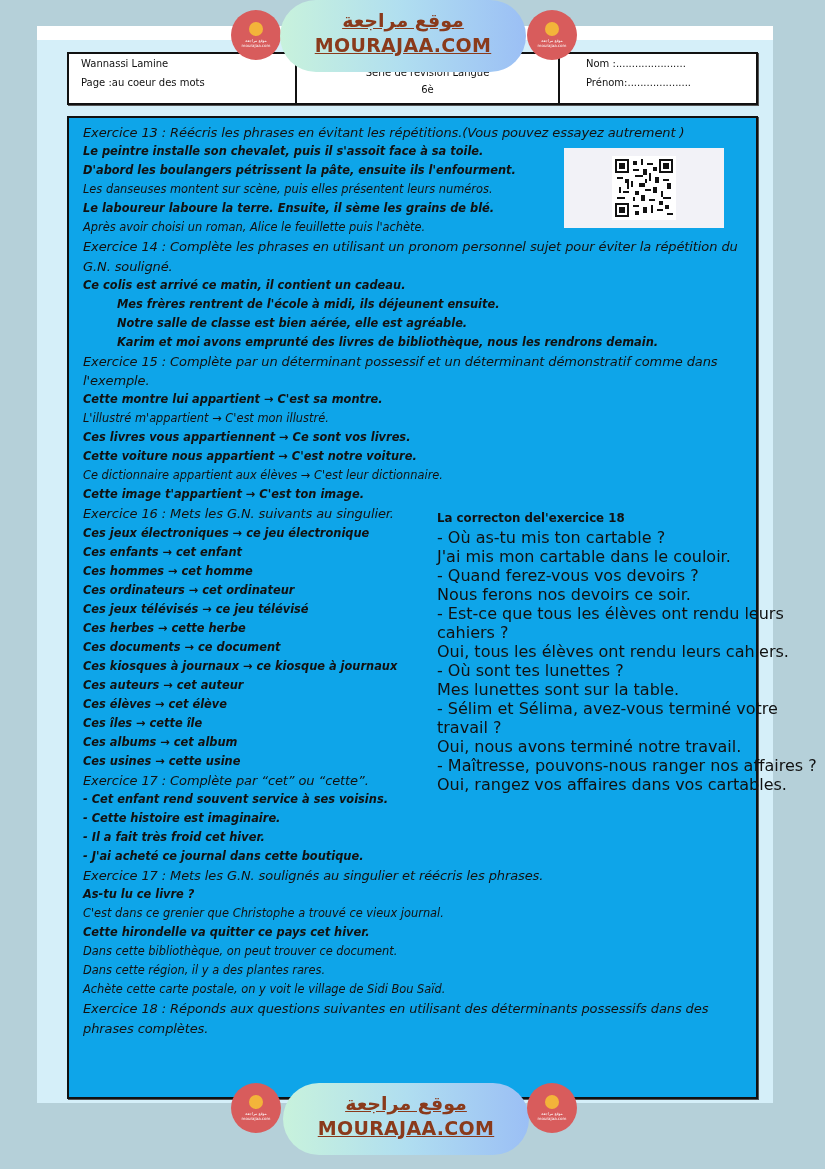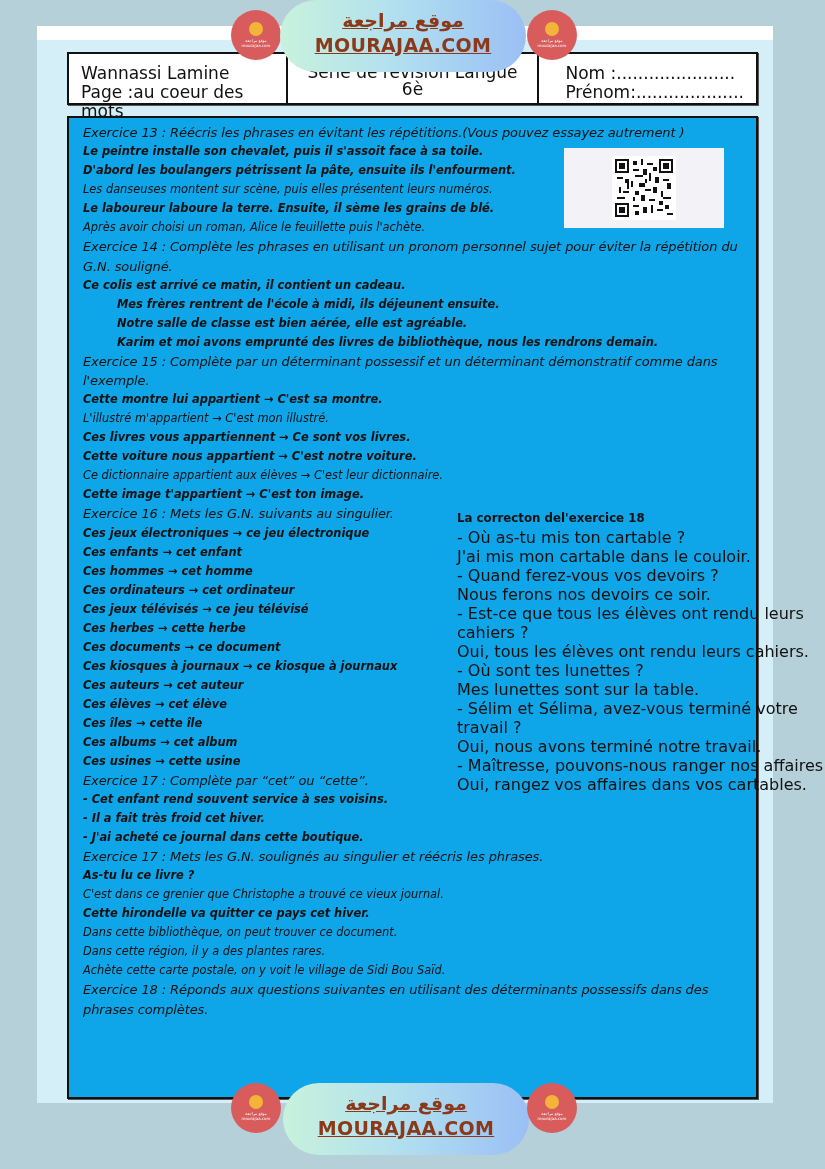--- a/index.html
+++ b/index.html
@@ -15,21 +15,21 @@
       background: #d5eff9;
     }
     .card-top-stripe {
       position: absolute; left: 0; top: 0; width: 100%; height: 14px; background: #ffffff;
     }
     .header-box {
       position: absolute; left: 67px; top: 52px; width: 691px; height: 53px;
       background: #fff; border: 2px solid #111; display: flex;
       box-shadow: 1px 1px 0 #555;
     }
-    .header-cell { height: 100%; padding: 10px 12px; font-size: 17px; line-height: 19px; }
+    .header-cell { height: 100%; padding: 0 12px; font-size: 10px; line-height: 19px; }
     .header-cell.left { width: 228px; border-right: 2px solid #111; }
     .header-cell.mid { width: 263px; border-right: 2px solid #111; text-align: center; padding-top: 10px; line-height: 17px; }
     .header-cell.right { flex: 1; padding-left: 26px; }
     .main-box {
       position: absolute; left: 67px; top: 116px; width: 691px; height: 983px;
       background: #0ea5e9; border: 2px solid #111; box-shadow: 1px 1px 0 #555;
     }
     .content { position: absolute; left: 14px; top: 5px; width: 665px; }
     .line {
       font-size: 11.4px; line-height: 19px; font-style: italic; white-space: nowrap;
@@ -40,21 +40,21 @@
       font-size: 13px; line-height: 19.3px; font-style: italic; white-space: normal;
       font-family: "DejaVu Sans", sans-serif; letter-spacing: -0.1px;
     }
     .indent { padding-left: 5px; margin-left: 29px; }
     .qr {
       position: absolute; left: 495px; top: 30px; width: 160px; height: 80px;
       background: #f2f2f7; display: flex; align-items: center; justify-content: center;
     }
     .qr-inner { width: 64px; height: 64px; background: #fff; padding: 3px; }
     .correction {
-      position: absolute; left: 388px; top: 391px; width: 290px;
+      position: absolute; left: 368px; top: 391px; width: 290px;
     }
     .correction .line { font-style: normal; font-size: 16px; line-height: 19px; }
     .correction .ctitle { font-weight: bold; font-style: normal; font-size: 11.8px; line-height: 19px; }
     .badge-pill {
       position: absolute; width: 246px; height: 72px; border-radius: 36px;
       background: linear-gradient(90deg, #c8f2dc 0%, #b0def0 50%, #9bbff5 100%);
       text-align: center; color: #8a3a1b; font-weight: bold;
     }
     .badge-pill .ar { font-size: 19px; line-height: 24px; padding-top: 8px; text-decoration: underline; font-family: "DejaVu Sans", sans-serif; }
     .badge-pill .en { font-size: 19px; line-height: 26px; text-decoration: underline; font-family: "DejaVu Sans", sans-serif; letter-spacing: 0.3px; }
@@ -176,20 +176,21 @@
     <div class="line bold">Ces documents → ce document</div>
     <div class="line bold">Ces kiosques à journaux → ce kiosque à journaux</div>
     <div class="line bold">Ces auteurs → cet auteur</div>
     <div class="line bold">Ces élèves → cet élève</div>
     <div class="line bold">Ces îles → cette île</div>
     <div class="line bold">Ces albums → cet album</div>
     <div class="line bold">Ces usines → cette usine</div>
 
     <div class="title">Exercice 17 : Complète par “cet” ou “cette”.</div>
     <div class="line bold">- Cet enfant rend souvent service à ses voisins.</div>
+    <div class="line bold">- Cette histoire est imaginaire.</div>
     <div class="line bold">- Il a fait très froid cet hiver.</div>
     <div class="line bold">- J'ai acheté ce journal dans cette boutique.</div>
 
     <div class="title">Exercice 17 : Mets les G.N. soulignés au singulier et réécris les phrases.</div>
     <div class="line bold">As-tu lu ce livre ?</div>
     <div class="line">C'est dans ce grenier que Christophe a trouvé ce vieux journal.</div>
     <div class="line bold">Cette hirondelle va quitter ce pays cet hiver.</div>
     <div class="line">Dans cette bibliothèque, on peut trouver ce document.</div>
     <div class="line">Dans cette région, il y a des plantes rares.</div>
     <div class="line">Achète cette carte postale, on y voit le village de Sidi Bou Saïd.</div>

